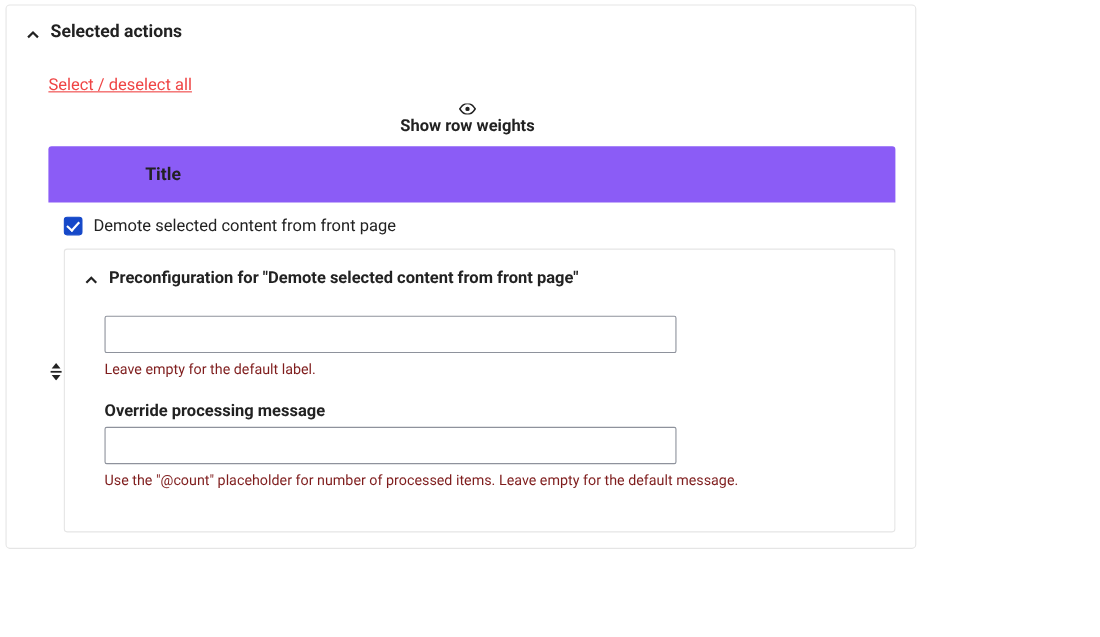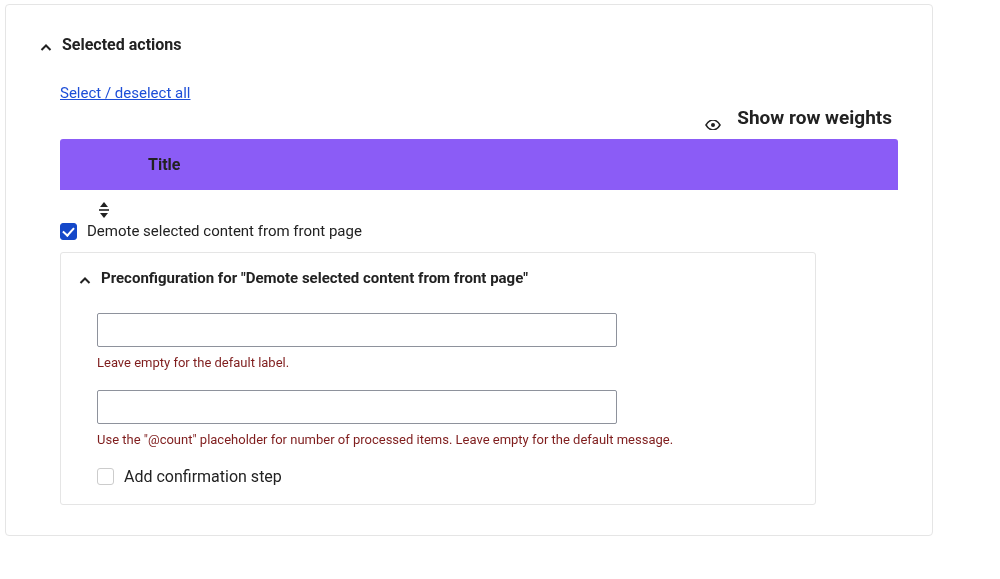--- a/index.html
+++ b/index.html
@@ -5,23 +5,23 @@
   * { box-sizing: border-box; }
   body {
     margin: 0;
     font-family: -apple-system, BlinkMacSystemFont, "Segoe UI", Roboto, sans-serif;
     color: #222;
     background: #fff;
   }
   .panel {
     border: 1px solid #e5e5e5;
     border-radius: 4px;
-    width: 928px;
+    width: 828px;
     margin: 4px 5px;
-    padding: 16px;
+    padding: 0;
     background: #fff;
   }
   .panel-header {
     display: flex;
     align-items: center;
     padding: 14px 16px 10px 18px;
     gap: 10px;
   }
   .chevron {
     width: 12px;
@@ -30,56 +30,56 @@
   }
   .panel-title {
     font-size: 16px;
     font-weight: 700;
     color: #222;
   }
   .section-body {
     padding: 0 16px 14px 36px;
   }
   .select-all-link {
-    color: #1d4ed8;
+    color: #ef4444;
     font-size: 15px;
     text-decoration: underline;
     cursor: pointer;
     display: inline-block;
     margin: 20px 0 0 2px;
   }
   .weights-link {
     display: flex;
     justify-content: flex-end;
     align-items: center;
-    gap: 16px;
-    font-size: 19px;
+    gap: 3px;
+    font-size: 15px;
     font-weight: 700;
     color: #222;
     margin: 4px 8px 10px 0;
     cursor: pointer;
+    flex-direction: column;
   }
   .eye-icon { width: 16px; height: 12px; display: inline-block; }
   .table-header {
     background: #8b5cf6;
     padding: 16px 18px;
     border-radius: 3px 3px 0 0;
     margin: 0 2px;
   }
   .title-cell {
     padding-left: 70px;
     font-size: 16px;
     font-weight: 700;
     color: #222;
   }
   .row {
     display: flex;
     align-items: flex-start;
     padding: 12px 2px 0 2px;
-    flex-direction: column;
   }
   .drag-col {
     width: 88px;
     display: flex;
     justify-content: center;
     align-items: center;
     align-self: stretch;
   }
   .drag-handle { cursor: grab; }
   .content-col {
@@ -221,28 +221,25 @@
             </span>
             <span class="preconfig-title">Preconfiguration for "Demote selected content from front page"</span>
           </div>
 
           <div class="fieldblock">
             <input type="text" class="textinput" value="" style="">
             <div class="help">Leave empty for the default label.</div>
           </div>
 
           <div class="fieldblock">
+            <div class="fieldlabel">Override processing message</div>
             <input type="text" class="textinput" value="" style="">
             <div class="help wide">Use the "@count" placeholder for number of processed items. Leave empty for the default message.</div>
           </div>
 
-          <div class="confirm-line">
-            <span class="cbox"></span>
-            <span>Add confirmation step</span>
-          </div>
         </div>
 
       </div>
     </div>
 
     
 
   </div>
 </div>
 

